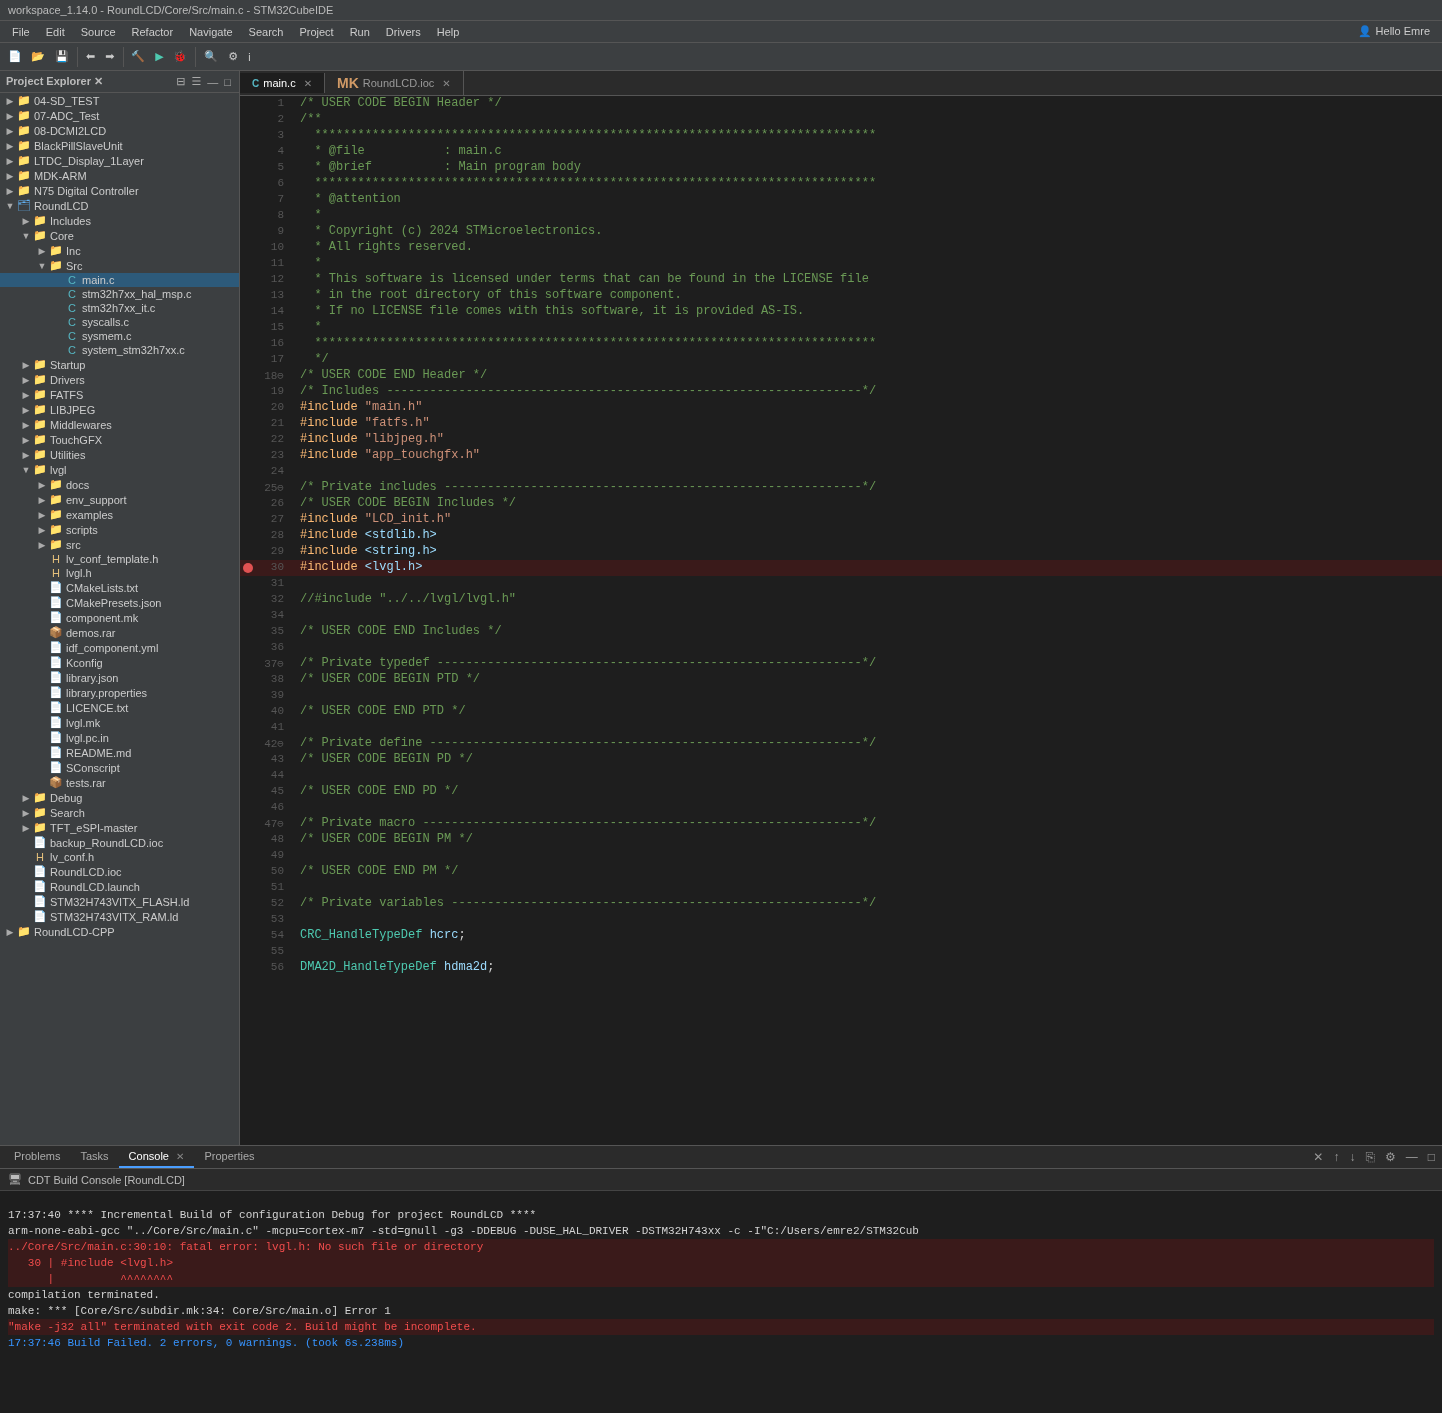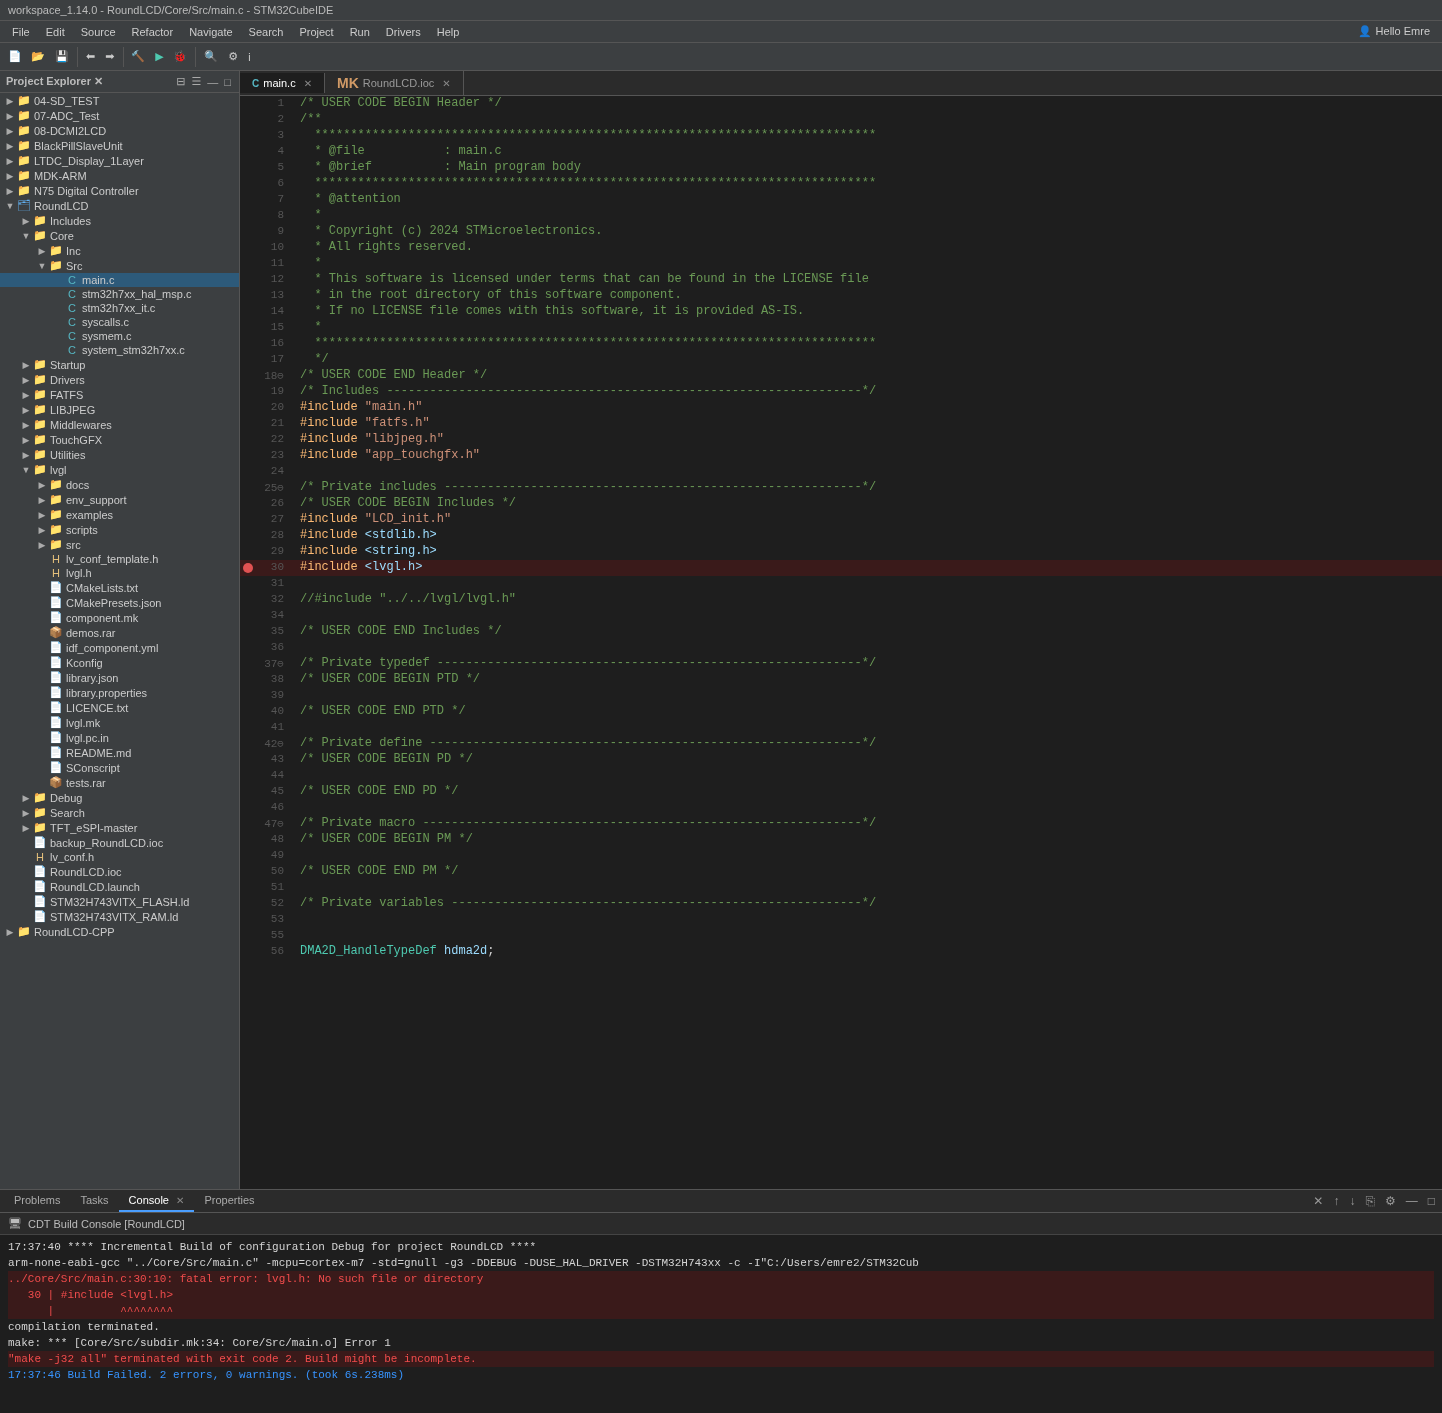--- a/index.html
+++ b/index.html
@@ -60,29 +60,29 @@
     .error-dot { width: 10px; height: 10px; background: #e05252; border-radius: 50%; }
 
     
     .kw-comment { color: #6a9955; }
     .kw-directive { color: #fdba74; }
     .kw-string { color: #ce9178; }
     .kw-type { color: #4ec9b0; }
     .kw-var { color: #9cdcfe; }
 
     
-    .bottom-panel { height: 224px; background: #1e1e1e; border-top: 1px solid #555; display: flex; flex-direction: column; flex-shrink: 0; }
+    .bottom-panel { height: 268px; background: #1e1e1e; border-top: 1px solid #555; display: flex; flex-direction: column; flex-shrink: 0; }
     .bottom-tabs { background: #2b2b2b; border-bottom: 1px solid #555; display: flex; align-items: center; padding: 0 4px; flex-shrink: 0; }
     .bottom-tab { padding: 4px 10px; font-size: 11px; cursor: pointer; color: #aaa; border-bottom: 2px solid transparent; }
     .bottom-tab.active { color: #fff; border-bottom-color: #4a9eff; }
     .bottom-tab-close { color: #888; margin-left: 4px; font-size: 10px; }
     .bottom-panel-header { background: #2b2b2b; padding: 4px 8px; font-size: 11px; color: #bbb; border-bottom: 1px solid #444; display: flex; align-items: center; gap: 6px; flex-shrink: 0; }
     .bottom-panel-actions { margin-left: auto; display: flex; gap: 4px; }
     .bottom-panel-btn { background: transparent; border: none; color: #999; cursor: pointer; font-size: 12px; padding: 0 3px; }
-    .console-content { flex: 1; overflow-y: auto; padding: 4px 8px; font-family: 'Consolas', 'Courier New', monospace; font-size: 11px; }
+    .console-content { flex: 1; overflow-y: auto; padding: 4px 8px; font-family: 'Consolas', 'Courier New', monospace; font-size: 11px; margin-top: 12px; }
     .console-line { line-height: 16px; white-space: pre-wrap; word-break: break-all; }
     .console-normal { color: #d4d4d4; }
     .console-error { color: #f14c4c; background: #3a1a1a; }
     .console-info { color: #3794ff; }
 
     ::-webkit-scrollbar { width: 8px; height: 8px; }
     ::-webkit-scrollbar-track { background: #1e1e1e; }
     ::-webkit-scrollbar-thumb { background: #555; border-radius: 2px; }
   </style>
 </head>
@@ -810,20 +810,25 @@
         </div>
         <div class="code-line">
           <div class="error-marker"></div>
           <div class="line-num">52</div>
           <div class="line-content"><span class="kw-comment">/* Private variables ---------------------------------------------------------*/</span></div>
         </div>
         <div class="code-line">
           <div class="error-marker"></div>
           <div class="line-num">53</div>
           <div class="line-content"></div>
+        </div>
+        <div class="code-line">
+          <div class="error-marker"></div>
+          <div class="line-num">54</div>
+          <div class="line-content"><span class="kw-type">CRC_HandleTypeDef</span> <span class="kw-var">hcrc</span>;</div>
         </div>
         <div class="code-line">
           <div class="error-marker"></div>
           <div class="line-num">55</div>
           <div class="line-content"></div>
         </div>
         <div class="code-line">
           <div class="error-marker"></div>
           <div class="line-num">56</div>
           <div class="line-content"><span class="kw-type">DMA2D_HandleTypeDef</span> <span class="kw-var">hdma2d</span>;</div>

